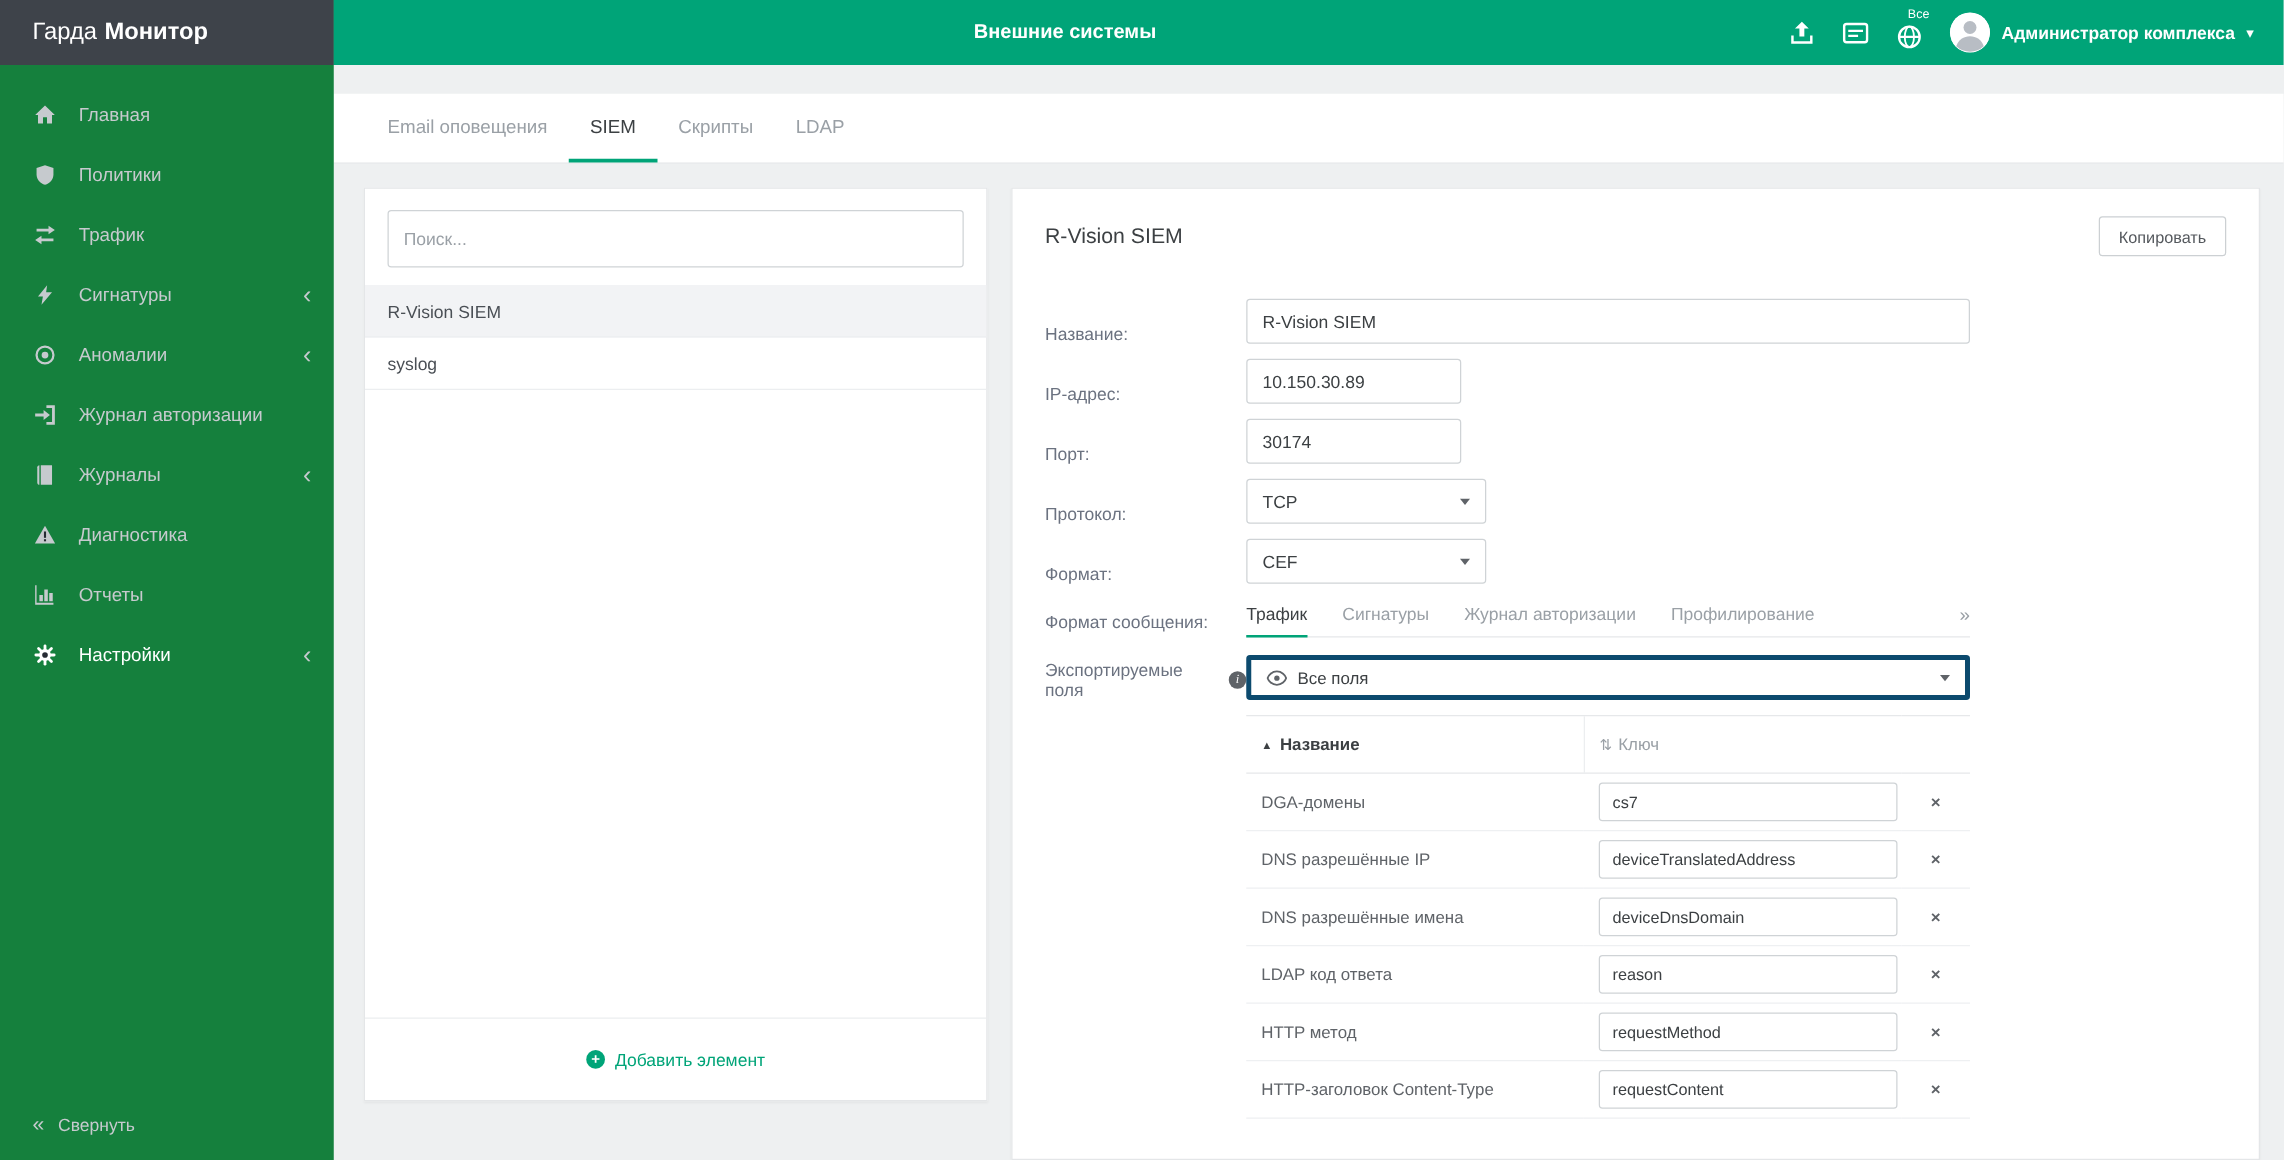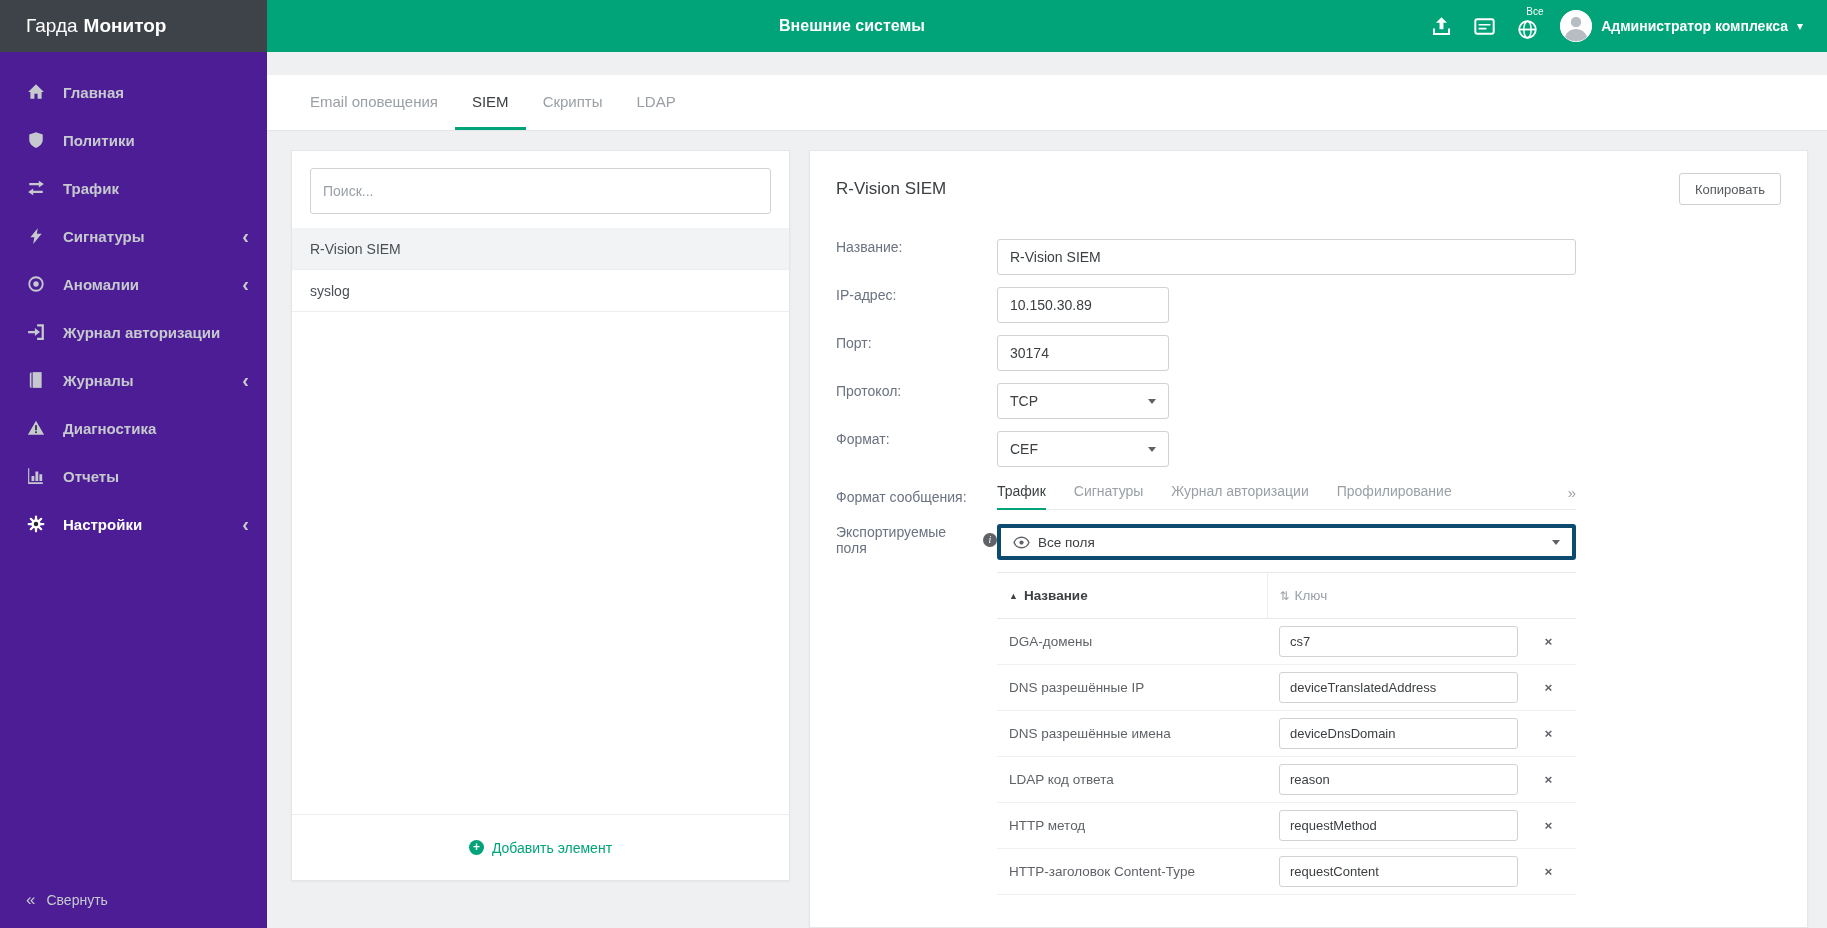--- a/index.html
+++ b/index.html
@@ -1,25 +1,25 @@
 <!DOCTYPE html>
 <html><head>
 <meta charset="utf-8">
 <style>
   * { box-sizing:border-box; margin:0; padding:0; }
   html,body { width:1827px; height:928px; overflow:hidden; }
   body { font-family:"Liberation Sans","DejaVu Sans",sans-serif; background:#eef0f1; color:#3c4043; }
   .app { display:flex; width:100%; height:100%; }
 
   
-  .sidebar { width:267px; flex:0 0 267px; background:#4c1d95; position:relative; }
+  .sidebar { width:267px; flex:0 0 267px; background:#15803d; position:relative; }
   .brand { height:52px; background:#3e434a; color:#fff; font-size:19px; display:flex; align-items:center; padding-left:26px; white-space:nowrap; }
   .brand b { margin-left:6px; }
   .nav { padding-top:16px; }
-  .nav-item { height:48px; display:flex; align-items:center; padding:0 18px 0 26px; color:#c6cace; font-size:15px; cursor:pointer;font-weight:bold; }
+  .nav-item { height:48px; display:flex; align-items:center; padding:0 18px 0 26px; color:#c6cace; font-size:15px; cursor:pointer; }
   .nav-item .nav-icon { width:20px; height:20px; margin-right:17px; display:inline-flex; align-items:center; justify-content:center; }
   .nav-item svg { width:18px; height:18px; fill:currentColor; }
   .nav-item.active { color:#ffffff; }
   .nav-chevron { margin-left:auto; font-size:20px; line-height:1; color:#c6cace; }
   .collapse-btn { position:absolute; left:26px; bottom:18px; color:#c6cace; font-size:14px; display:flex; align-items:center; gap:11px; cursor:pointer; }
   .collapse-btn .dbl { font-size:17px; }
 
   
   .main { flex:1; display:flex; flex-direction:column; min-width:0; }
   .topbar { height:52px; background:#00a478; position:relative; display:flex; align-items:center; flex:0 0 52px; }
@@ -54,26 +54,26 @@
   .list-footer { position:absolute; left:0; right:0; bottom:0; height:66px; border-top:1px solid #eceef0; display:flex; align-items:center; justify-content:center; }
   .add-link { color:#00a478; font-size:14px; display:flex; align-items:center; gap:8px; cursor:pointer; }
   .plus-badge { width:15px; height:15px; border-radius:50%; background:#00a478; color:#fff; font-size:12px; line-height:15px; text-align:center; font-weight:bold; }
 
   
   .detail-card { width:999px; height:778px; overflow:hidden; padding:22px 26px; }
   .detail-head { display:flex; align-items:center; justify-content:space-between; margin-bottom:34px; }
   .detail-title { font-size:17px; color:#3c4043; }
   .copy-btn { border:1px solid #ccd0d3; background:#fff; border-radius:3px; height:32px; padding:0 15px; font-size:13px; color:#55595e; font-family:inherit; cursor:pointer; }
 
-  .form-row { display:flex; align-items:flex-start; margin-bottom:12px; }
+  .form-row { display:flex; align-items:flex-end; margin-bottom:12px; }
   .form-label { width:161px; flex:0 0 161px; font-size:14px; color:#6b7280; display:flex; align-items:center; gap:6px; }
   .text-input { height:36px; border:1px solid #cfd3d6; border-radius:3px; padding:0 12px; font-size:14px; color:#3c4043; font-family:inherit; }
   .w-wide { width:579px; }
   .w-small { width:172px; }
-  .select { height:36px; width:172px; border:1px solid #cfd3d6; border-radius:3px; display:flex; align-items:center; padding:0 12px; font-size:14px; color:#3c4043; cursor:pointer; }
+  .select { height:36px; width:192px; border:1px solid #cfd3d6; border-radius:3px; display:flex; align-items:center; padding:0 12px; font-size:14px; color:#3c4043; cursor:pointer; }
   .caret { margin-left:auto; width:0; height:0; border-left:4.5px solid transparent; border-right:4.5px solid transparent; border-top:5px solid #5f6368; }
 
   .msg-tabs { width:579px; display:flex; align-items:flex-end; border-bottom:1px solid #e6e8ea; }
   .msg-tab { margin-right:28px; padding-bottom:9px; font-size:14px; color:#9aa0a6; border-bottom:2px solid transparent; margin-bottom:-1px; cursor:pointer; white-space:nowrap; }
   .msg-tab.active { color:#3c4043; border-bottom-color:#00a478; }
   .msg-more { margin-left:auto; color:#9aa0a6; font-size:15px; padding-bottom:8px; cursor:pointer; }
   .row-msg { margin:16px 0 14px; align-items:flex-end; }
   .row-msg .form-label { align-self:center; }
 
   .export-control { width:579px; height:36px; border:4px solid #0c4a6e; border-radius:3px; display:flex; align-items:center; padding:0 12px; font-size:13.5px; color:#3c4043; gap:8px; cursor:pointer; }

